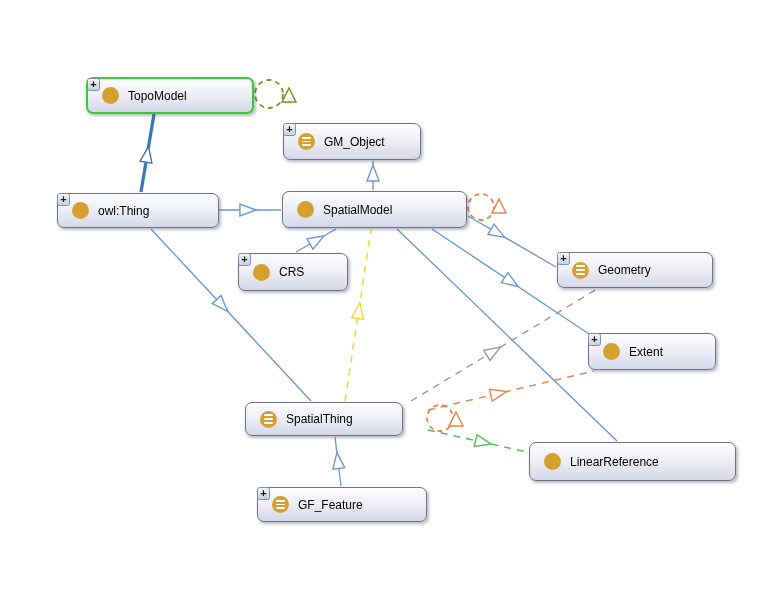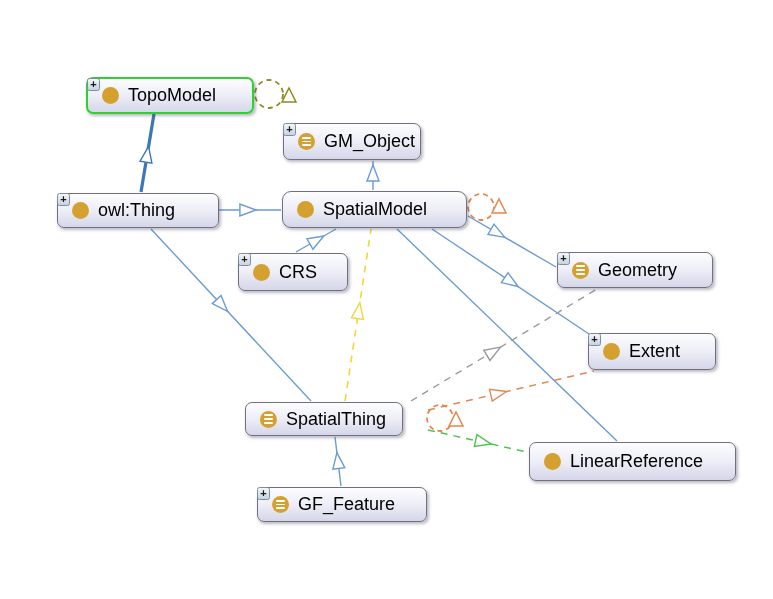--- a/index.html
+++ b/index.html
@@ -22,21 +22,21 @@
     box-sizing:border-box; border:1px solid #7e8ea1; border-radius:2.5px;
     background:linear-gradient(180deg,#f3f6fa,#c7d2e0);
     color:#1a1a1a; font-size:11px; font-weight:bold; line-height:10px; text-align:center;
   }
   .circle {
     width:17px; height:17px; border-radius:50%; background:#d4a130; flex:0 0 auto;
     display:flex; flex-direction:column; justify-content:center; align-items:center; gap:2px;
   }
   .circle i { display:none; }
   .circle.lined i { display:block; width:9px; height:1.8px; background:#fff; border-radius:1px; }
-  .lbl { font-size:18px; color:#000; white-space:nowrap; }
+  .lbl { font-size:12px; color:#000; white-space:nowrap; }
 </style>
 </head>
 <body>
 
 <div class="canvas">
   <svg class="edges" width="773" height="599" viewBox="0 0 773 599">
       <g>
         <line x1="141" y1="192" x2="154" y2="114" stroke="#3b77b5" stroke-width="3.2"></line>
         <polygon points="9,0 -7,-6 -7,6" fill="#ffffff" stroke="#3b77b5" stroke-width="1.4" transform="translate(147.11,155.34) rotate(-80.53767779197439)"></polygon>
       </g>
@@ -112,21 +112,21 @@
         <i></i>
         <i></i>
       </span>
       <span class="lbl">GM_Object</span>
     </div>
     <div class="node" style="left: 57px; top: 193px; width: 162px; height: 35px;">
       <span class="plus">+</span>
       <span class="circle"></span>
       <span class="lbl">owl:Thing</span>
     </div>
-    <div class="node" style="left: 282px; top: 191px; width: 185px; height: 37px; border-radius: 9px;">
+    <div class="node" style="left: 282px; top: 191px; width: 185px; height: 37px;">
       <span class="circle"></span>
       <span class="lbl">SpatialModel</span>
     </div>
     <div class="node" style="left: 238px; top: 253px; width: 110px; height: 38px;">
       <span class="plus">+</span>
       <span class="circle"></span>
       <span class="lbl">CRS</span>
     </div>
     <div class="node" style="left: 557px; top: 252px; width: 156px; height: 36px;">
       <span class="plus">+</span>

